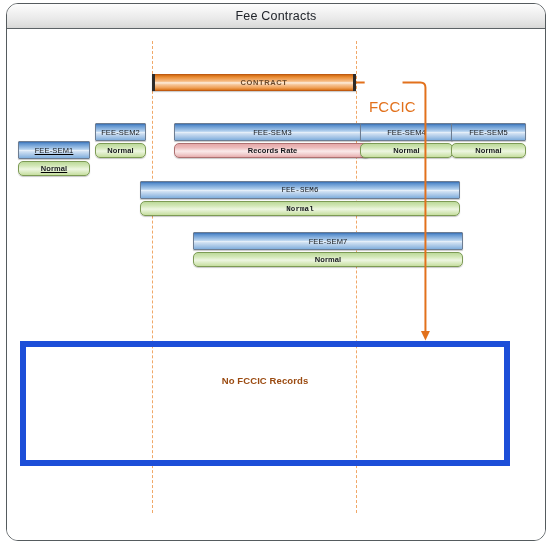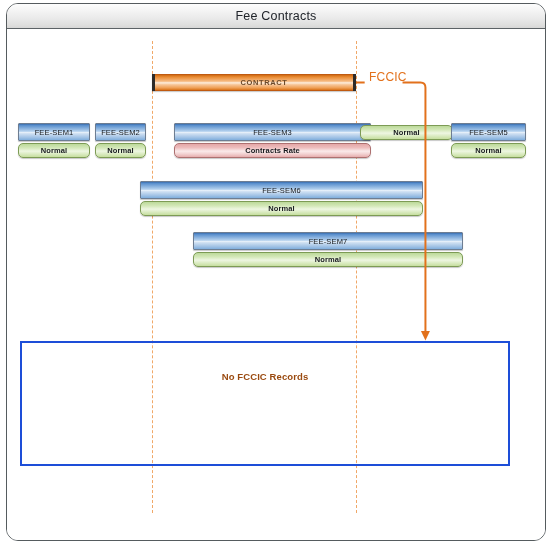--- a/index.html
+++ b/index.html
@@ -195,32 +195,33 @@
     left: 0;
     top: 0;
     width: 100%;
     height: 100%;
     z-index: 5;
     pointer-events: none;
   }
 
   .link-label {
     position: absolute;
-    font-size: 12px;
+    font-size: 15px;
     color: #e2711c;
     letter-spacing: 0.2px;
     z-index: 7;
     white-space: nowrap;
+    margin-top: 28px;
   }
 
   
   .empty-box {
     position: absolute;
     box-sizing: border-box;
-    border: 2px solid #1d4ed8;
+    border: 6px solid #1d4ed8;
     background: transparent;
     z-index: 3;
   }
 
   .empty-box-label {
     position: absolute;
     left: 0;
     right: 0;
     text-align: center;
     font-size: 9.5px;
@@ -254,58 +255,61 @@
       </div>
 
       <svg class="link-layer" id="link-layer" viewBox="0 0 540 512" preserveAspectRatio="none">
           <path d="M 349 53.5 L 359 53.5 M 397 53.5 L 415 53.5 Q 420 53.5 420 58.5 L 420 303" fill="none" stroke="#e2711c" stroke-width="2"></path>
           <polygon points="415.5,302 424.5,302 420,311.5" fill="#e2711c"></polygon>
         </svg>
 
       <span class="link-label" id="link-label" style="left: 362px; top: 41px;">FCCIC</span>
 
       <div id="tasks">
-          <div class="task" style="left: 11px; top: 94px; width: 72px;">
+          <div class="task" style="left: 11px; top: 112px; width: 72px; text-decoration: underline;">
             <div class="task-bar">
               <span class="task-bar-label">FEE-SEM1</span>
             </div>
             <div class="task-status status-normal">
               <span class="task-status-label">Normal</span>
             </div>
           </div>
           <div class="task" style="left: 88px; top: 94px; width: 51px;">
             <div class="task-bar">
               <span class="task-bar-label">FEE-SEM2</span>
             </div>
             <div class="task-status status-normal">
               <span class="task-status-label">Normal</span>
             </div>
           </div>
           <div class="task" style="left: 167px; top: 94px; width: 197px;">
             <div class="task-bar">
               <span class="task-bar-label">FEE-SEM3</span>
             </div>
             <div class="task-status status-contract-rate">
-              <span class="task-status-label">Contracts Rate</span>
+              <span class="task-status-label">Records Rate</span>
             </div>
           </div>
           <div class="task" style="left: 353px; top: 94px; width: 93px;">
+            <div class="task-bar">
+              <span class="task-bar-label">FEE-SEM4</span>
+            </div>
             <div class="task-status status-normal">
               <span class="task-status-label">Normal</span>
             </div>
           </div>
           <div class="task" style="left: 444px; top: 94px; width: 75px;">
             <div class="task-bar">
               <span class="task-bar-label">FEE-SEM5</span>
             </div>
             <div class="task-status status-normal">
               <span class="task-status-label">Normal</span>
             </div>
           </div>
-          <div class="task" style="left: 133px; top: 152px; width: 283px;">
+          <div class="task" style="left: 133px; top: 152px; width: 320px; font-family: Liberation Mono, monospace;">
             <div class="task-bar">
               <span class="task-bar-label">FEE-SEM6</span>
             </div>
             <div class="task-status status-normal">
               <span class="task-status-label">Normal</span>
             </div>
           </div>
           <div class="task" style="left: 186px; top: 203px; width: 270px;">
             <div class="task-bar">
               <span class="task-bar-label">FEE-SEM7</span>

